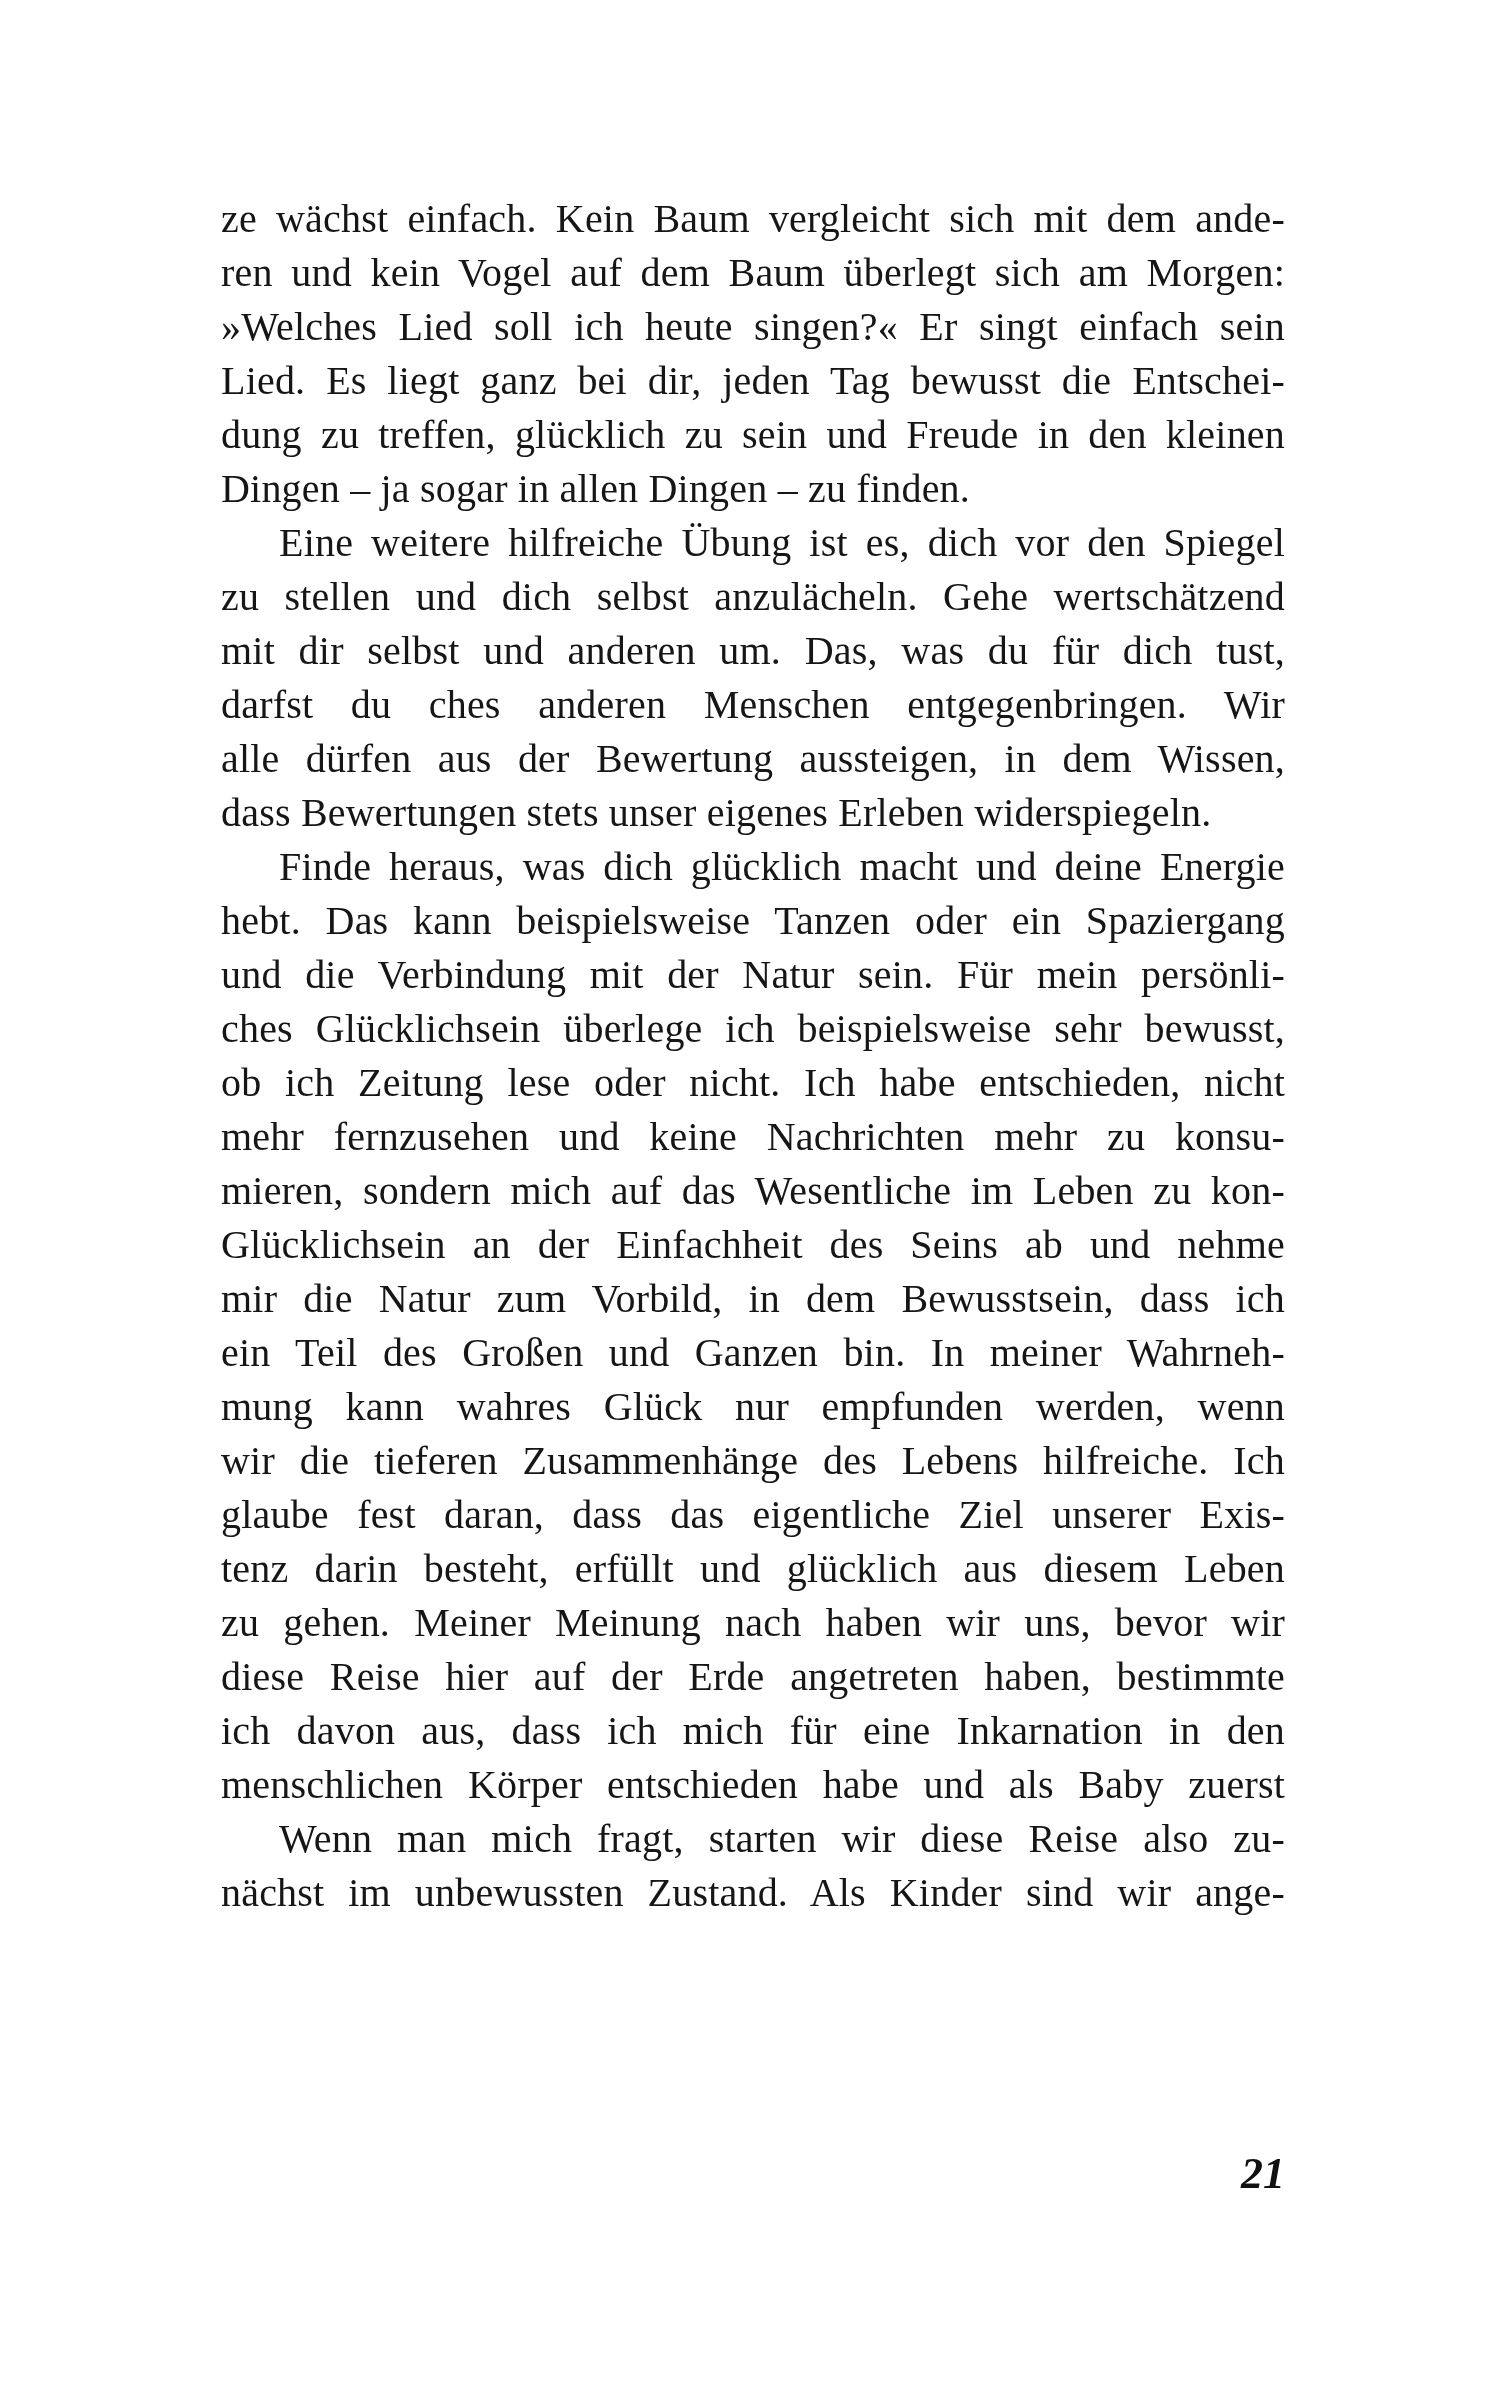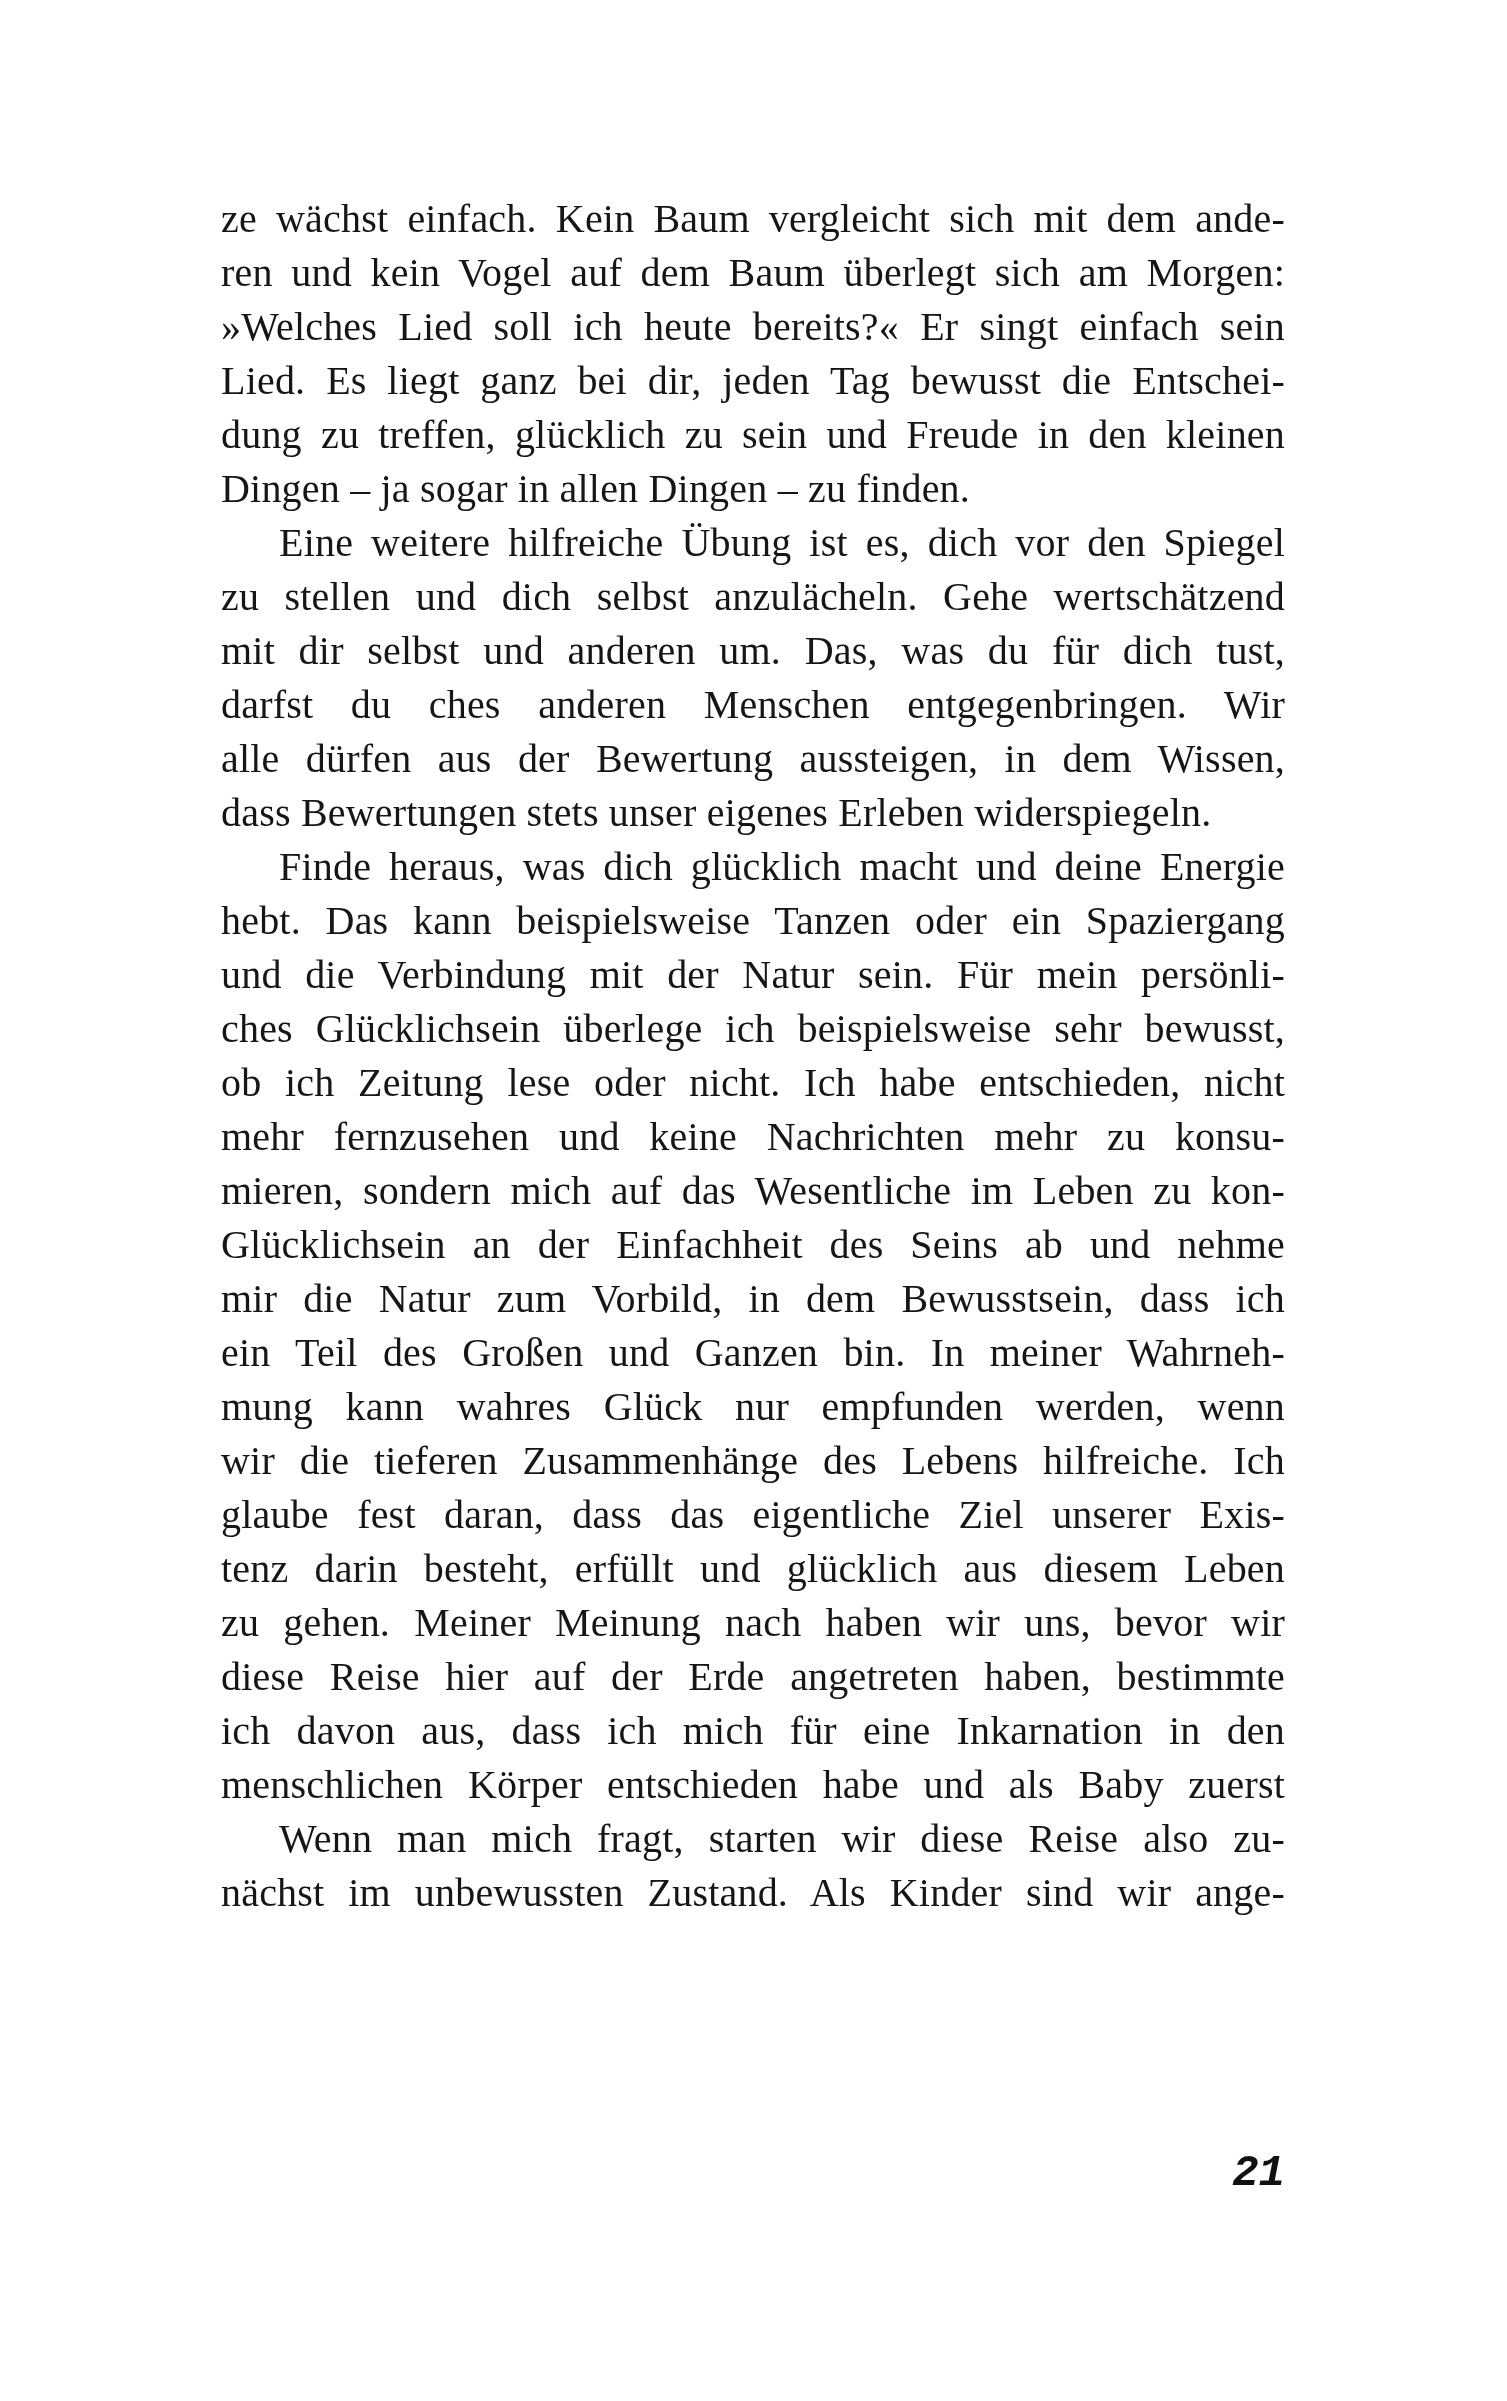--- a/index.html
+++ b/index.html
@@ -41,35 +41,35 @@
   }
   .line.last {
     text-align-last: left;
   }
   .page-number {
     position: absolute;
     left: 221px;
     top: 2148px;
     width: 1064px;
     text-align: right;
-    font-family: Liberation Mono, monospace;
+    font-family: Liberation Serif, serif;
     font-weight: bold;
     font-style: italic;
     font-size: 44px;
     color: #111111;
   }
 </style>
 </head>
 <body>
 
 <div class="page">
   <div class="text-block">
       <div class="line justified">ze wächst einfach. Kein Baum vergleicht sich mit dem ande-</div>
       <div class="line justified">ren und kein Vogel auf dem Baum überlegt sich am Morgen:</div>
-      <div class="line justified">»Welches Lied soll ich heute bereits?« Er singt einfach sein</div>
+      <div class="line justified">»Welches Lied soll ich heute singen?« Er singt einfach sein</div>
       <div class="line justified">Lied. Es liegt ganz bei dir, jeden Tag bewusst die Entschei-</div>
       <div class="line justified">dung zu treffen, glücklich zu sein und Freude in den kleinen</div>
       <div class="line justified last">Dingen – ja sogar in allen Dingen – zu finden.</div>
       <div class="line justified indent">Eine weitere hilfreiche Übung ist es, dich vor den Spiegel</div>
       <div class="line justified">zu stellen und dich selbst anzulächeln. Gehe wertschätzend</div>
       <div class="line justified">mit dir selbst und anderen um. Das, was du für dich tust,</div>
       <div class="line justified">darfst du ches anderen Menschen entgegenbringen. Wir</div>
       <div class="line justified">alle dürfen aus der Bewertung aussteigen, in dem Wissen,</div>
       <div class="line justified last">dass Bewertungen stets unser eigenes Erleben widerspiegeln.</div>
       <div class="line justified indent">Finde heraus, was dich glücklich macht und deine Energie</div>

